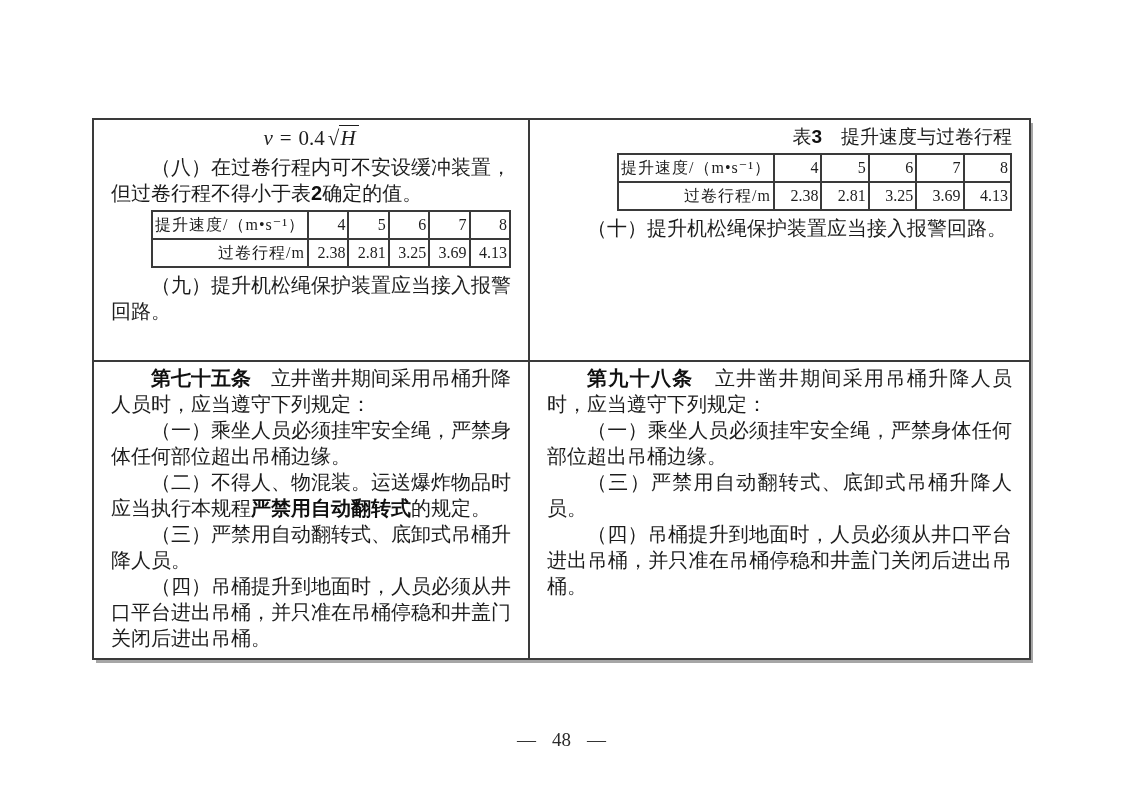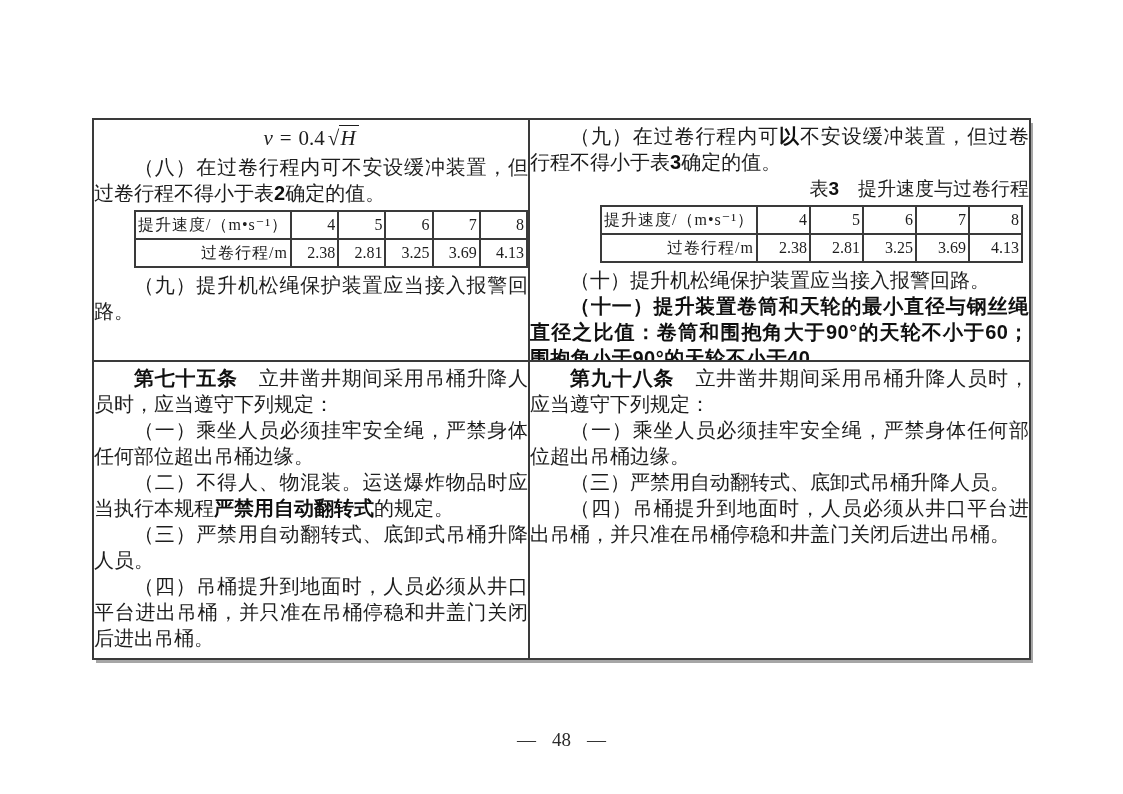--- a/index.html
+++ b/index.html
@@ -14,21 +14,21 @@
   .doc-grid {
     position:absolute; left:92px; top:118px;
     width:935px; height:538px;
     border:2px solid #3a3a3a;
     box-shadow:3px 4px 0 -1px #a6a6a6;
     display:grid;
     grid-template-columns:436px 1fr;
     grid-template-rows:242px 1fr;
     background:#fff;
   }
-  .cell { padding:3px 0; overflow:hidden; font-size:20px; line-height:26px; }
+  .cell { padding:3px 17px; overflow:hidden; font-size:20px; line-height:26px; }
   .cell-tl, .cell-bl { border-right:2px solid #3a3a3a; }
   .cell-tl, .cell-tr { border-bottom:2px solid #3a3a3a; }
 
   .para { margin:0; text-indent:2em; text-align:justify; text-justify:inter-character; }
   .b, .hei {
     font-family:"Liberation Sans","DejaVu Sans",sans-serif;
     font-weight:700; color:#101010;
   }
   .hei { letter-spacing:0.5px; }
 
@@ -87,21 +87,20 @@
           <td class="cn">3.25</td>
           <td class="cn">3.69</td>
           <td class="cn">4.13</td>
         </tr>
       </tbody>
         </table>
       <p class="para">（九）提升机松绳保护装置应当接入报警回路。</p>
     </div>
 
     <div class="cell cell-tr">
-      <p class="para"><span>（九）在过卷行程内可</span><span class="b">以</span><span>不安设缓冲装置，但过卷行程不得小于表</span><span class="b">3</span><span>确定的值。</span></p>
       <div class="caption"><span>表</span><span class="b">3</span><span>　提升速度与过卷行程</span></div>
       <table class="mini">
         <tbody>
             <tr>
           <td class="c0">提升速度/（m•s⁻¹）</td>
           <td class="cn">4</td>
           <td class="cn">5</td>
           <td class="cn">6</td>
           <td class="cn">7</td>
           <td class="cn">8</td>
@@ -110,21 +109,20 @@
           <td class="c0">过卷行程/m</td>
           <td class="cn">2.38</td>
           <td class="cn">2.81</td>
           <td class="cn">3.25</td>
           <td class="cn">3.69</td>
           <td class="cn">4.13</td>
         </tr>
       </tbody>
         </table>
       <p class="para">（十）提升机松绳保护装置应当接入报警回路。</p>
-      <p class="para hei">（十一）提升装置卷筒和天轮的最小直径与钢丝绳直径之比值：卷筒和围抱角大于90°的天轮不小于60；围抱角小于90°的天轮不小于40。</p>
     </div>
 
     <div class="cell cell-bl">
       <p class="para"><span class="b">第七十五条</span><span>　立井凿井期间采用吊桶升降人员时，应当遵守下列规定：</span></p>
       <p class="para">（一）乘坐人员必须挂牢安全绳，严禁身体任何部位超出吊桶边缘。</p>
       <p class="para"><span>（二）不得人、物混装。运送爆炸物品时应当执行本规程</span><span class="b">严禁用自动翻转式</span><span>的规定。</span></p>
       <p class="para">（三）严禁用自动翻转式、底卸式吊桶升降人员。</p>
       <p class="para">（四）吊桶提升到地面时，人员必须从井口平台进出吊桶，并只准在吊桶停稳和井盖门关闭后进出吊桶。</p>
     </div>
 

